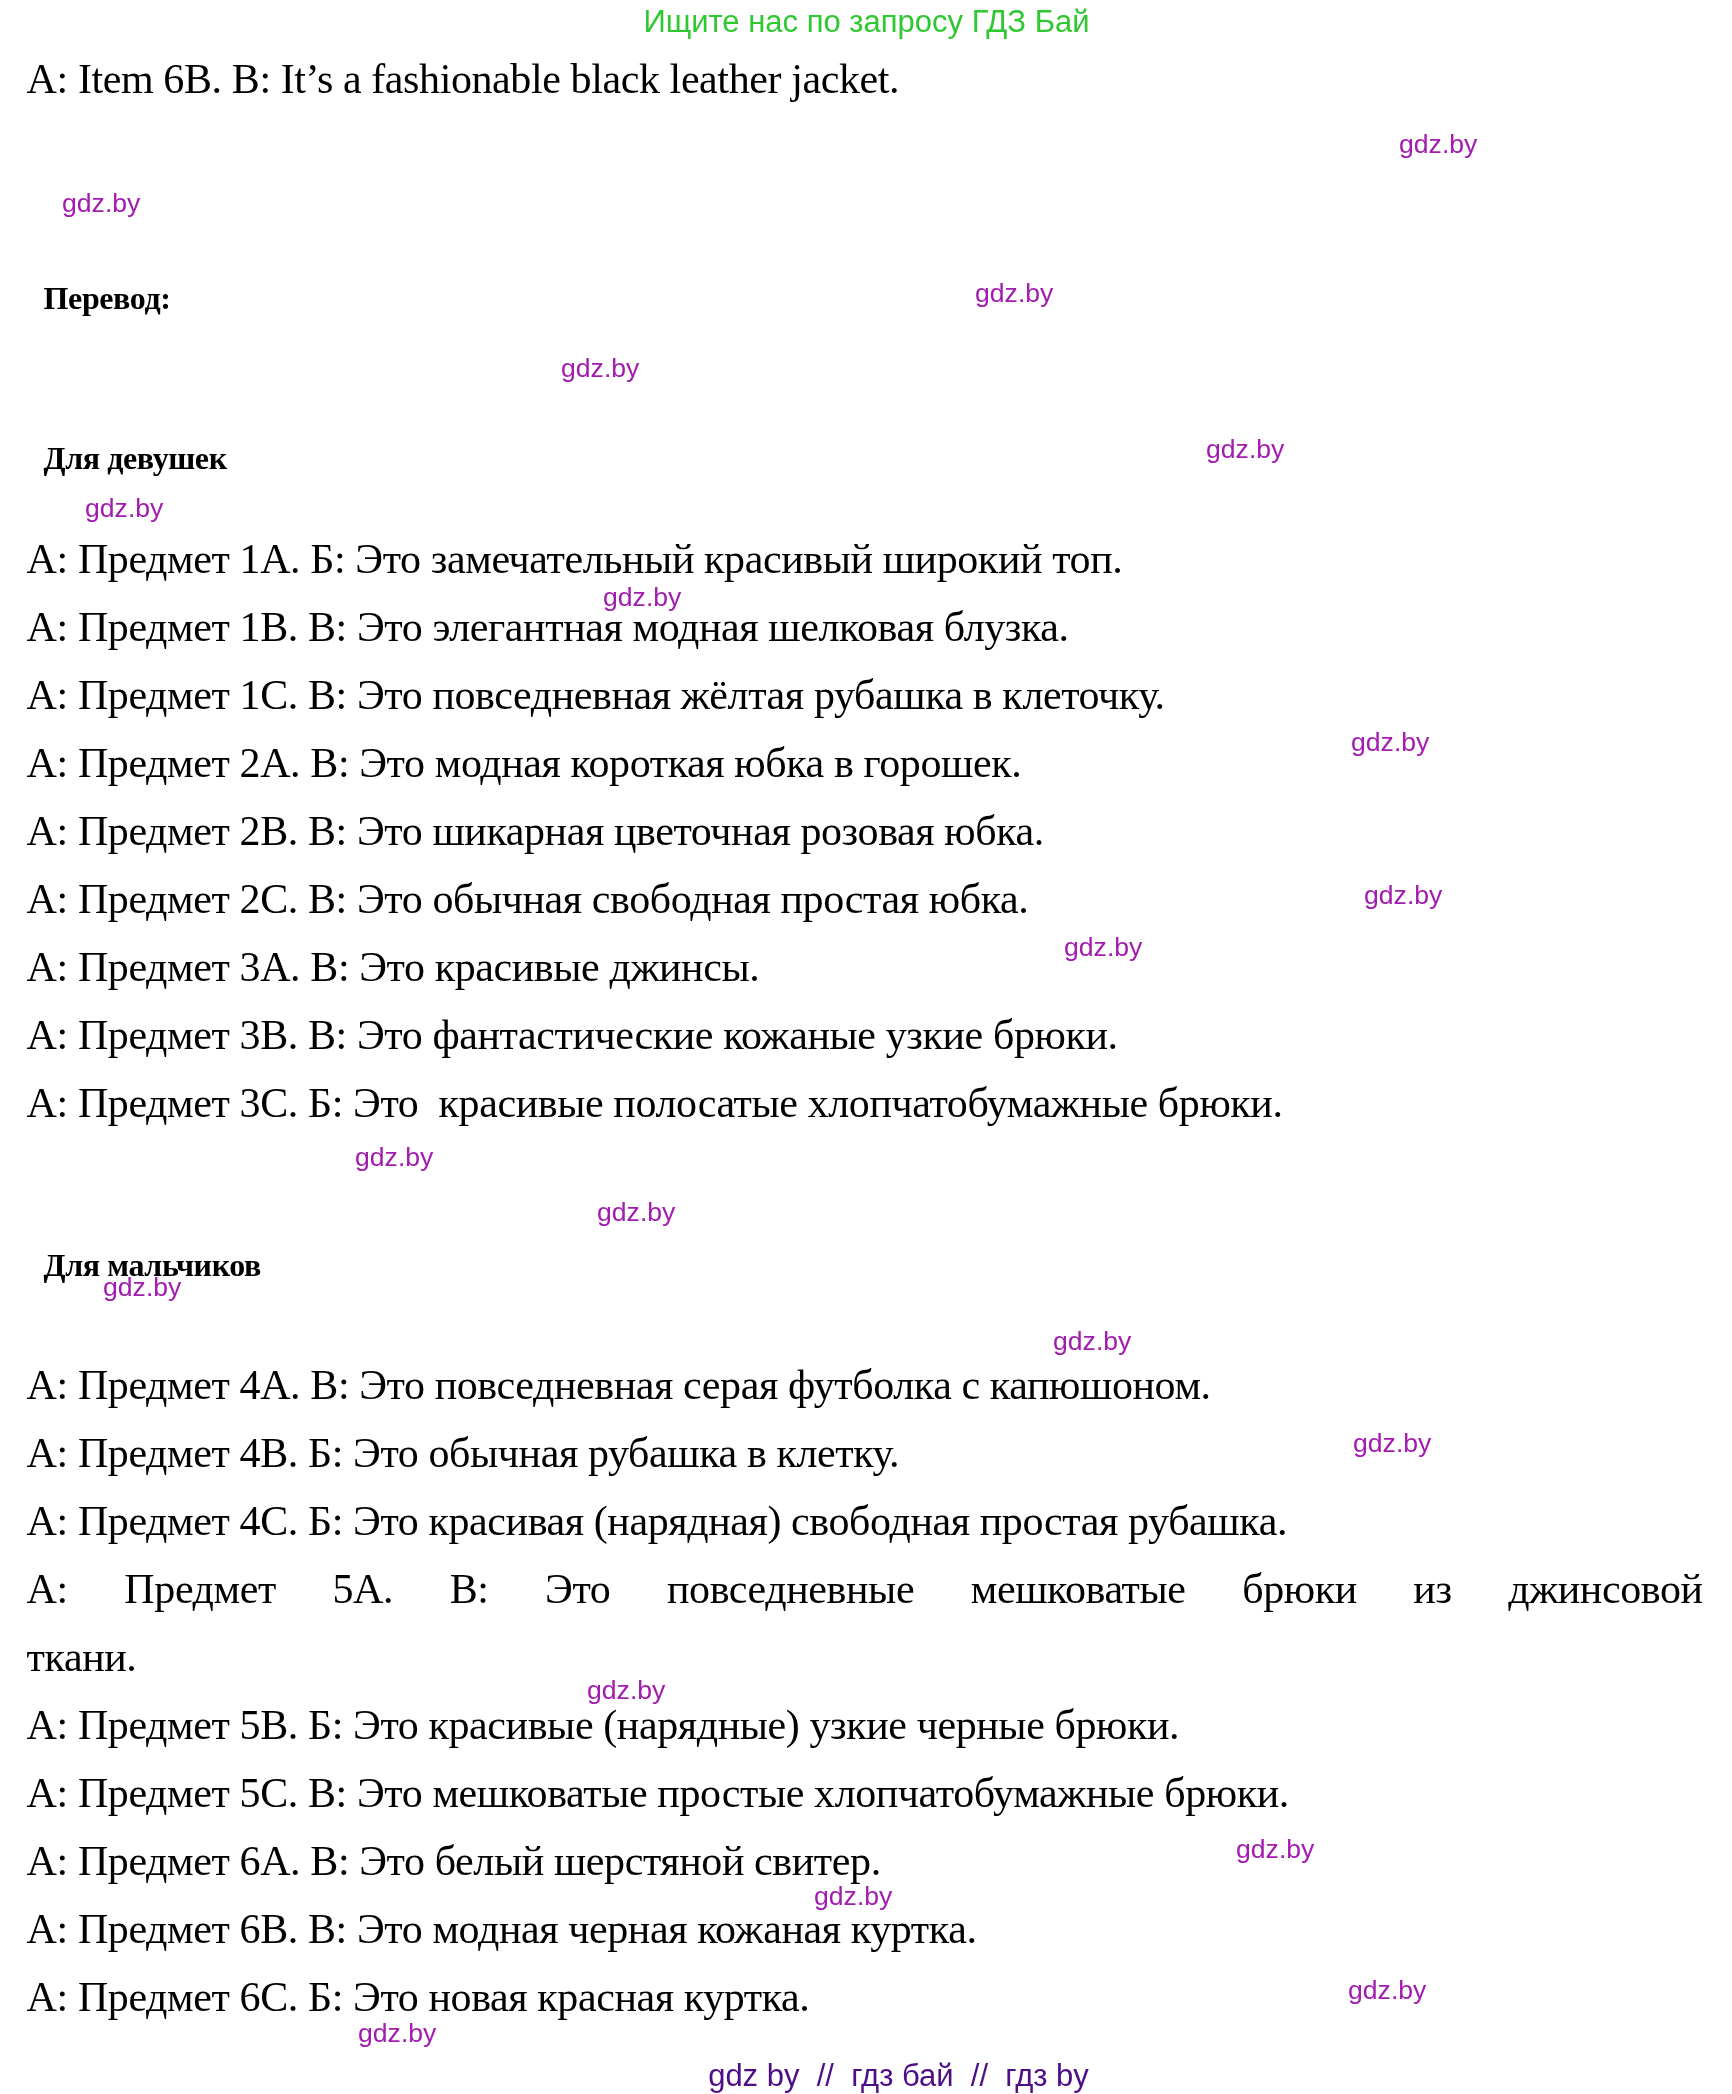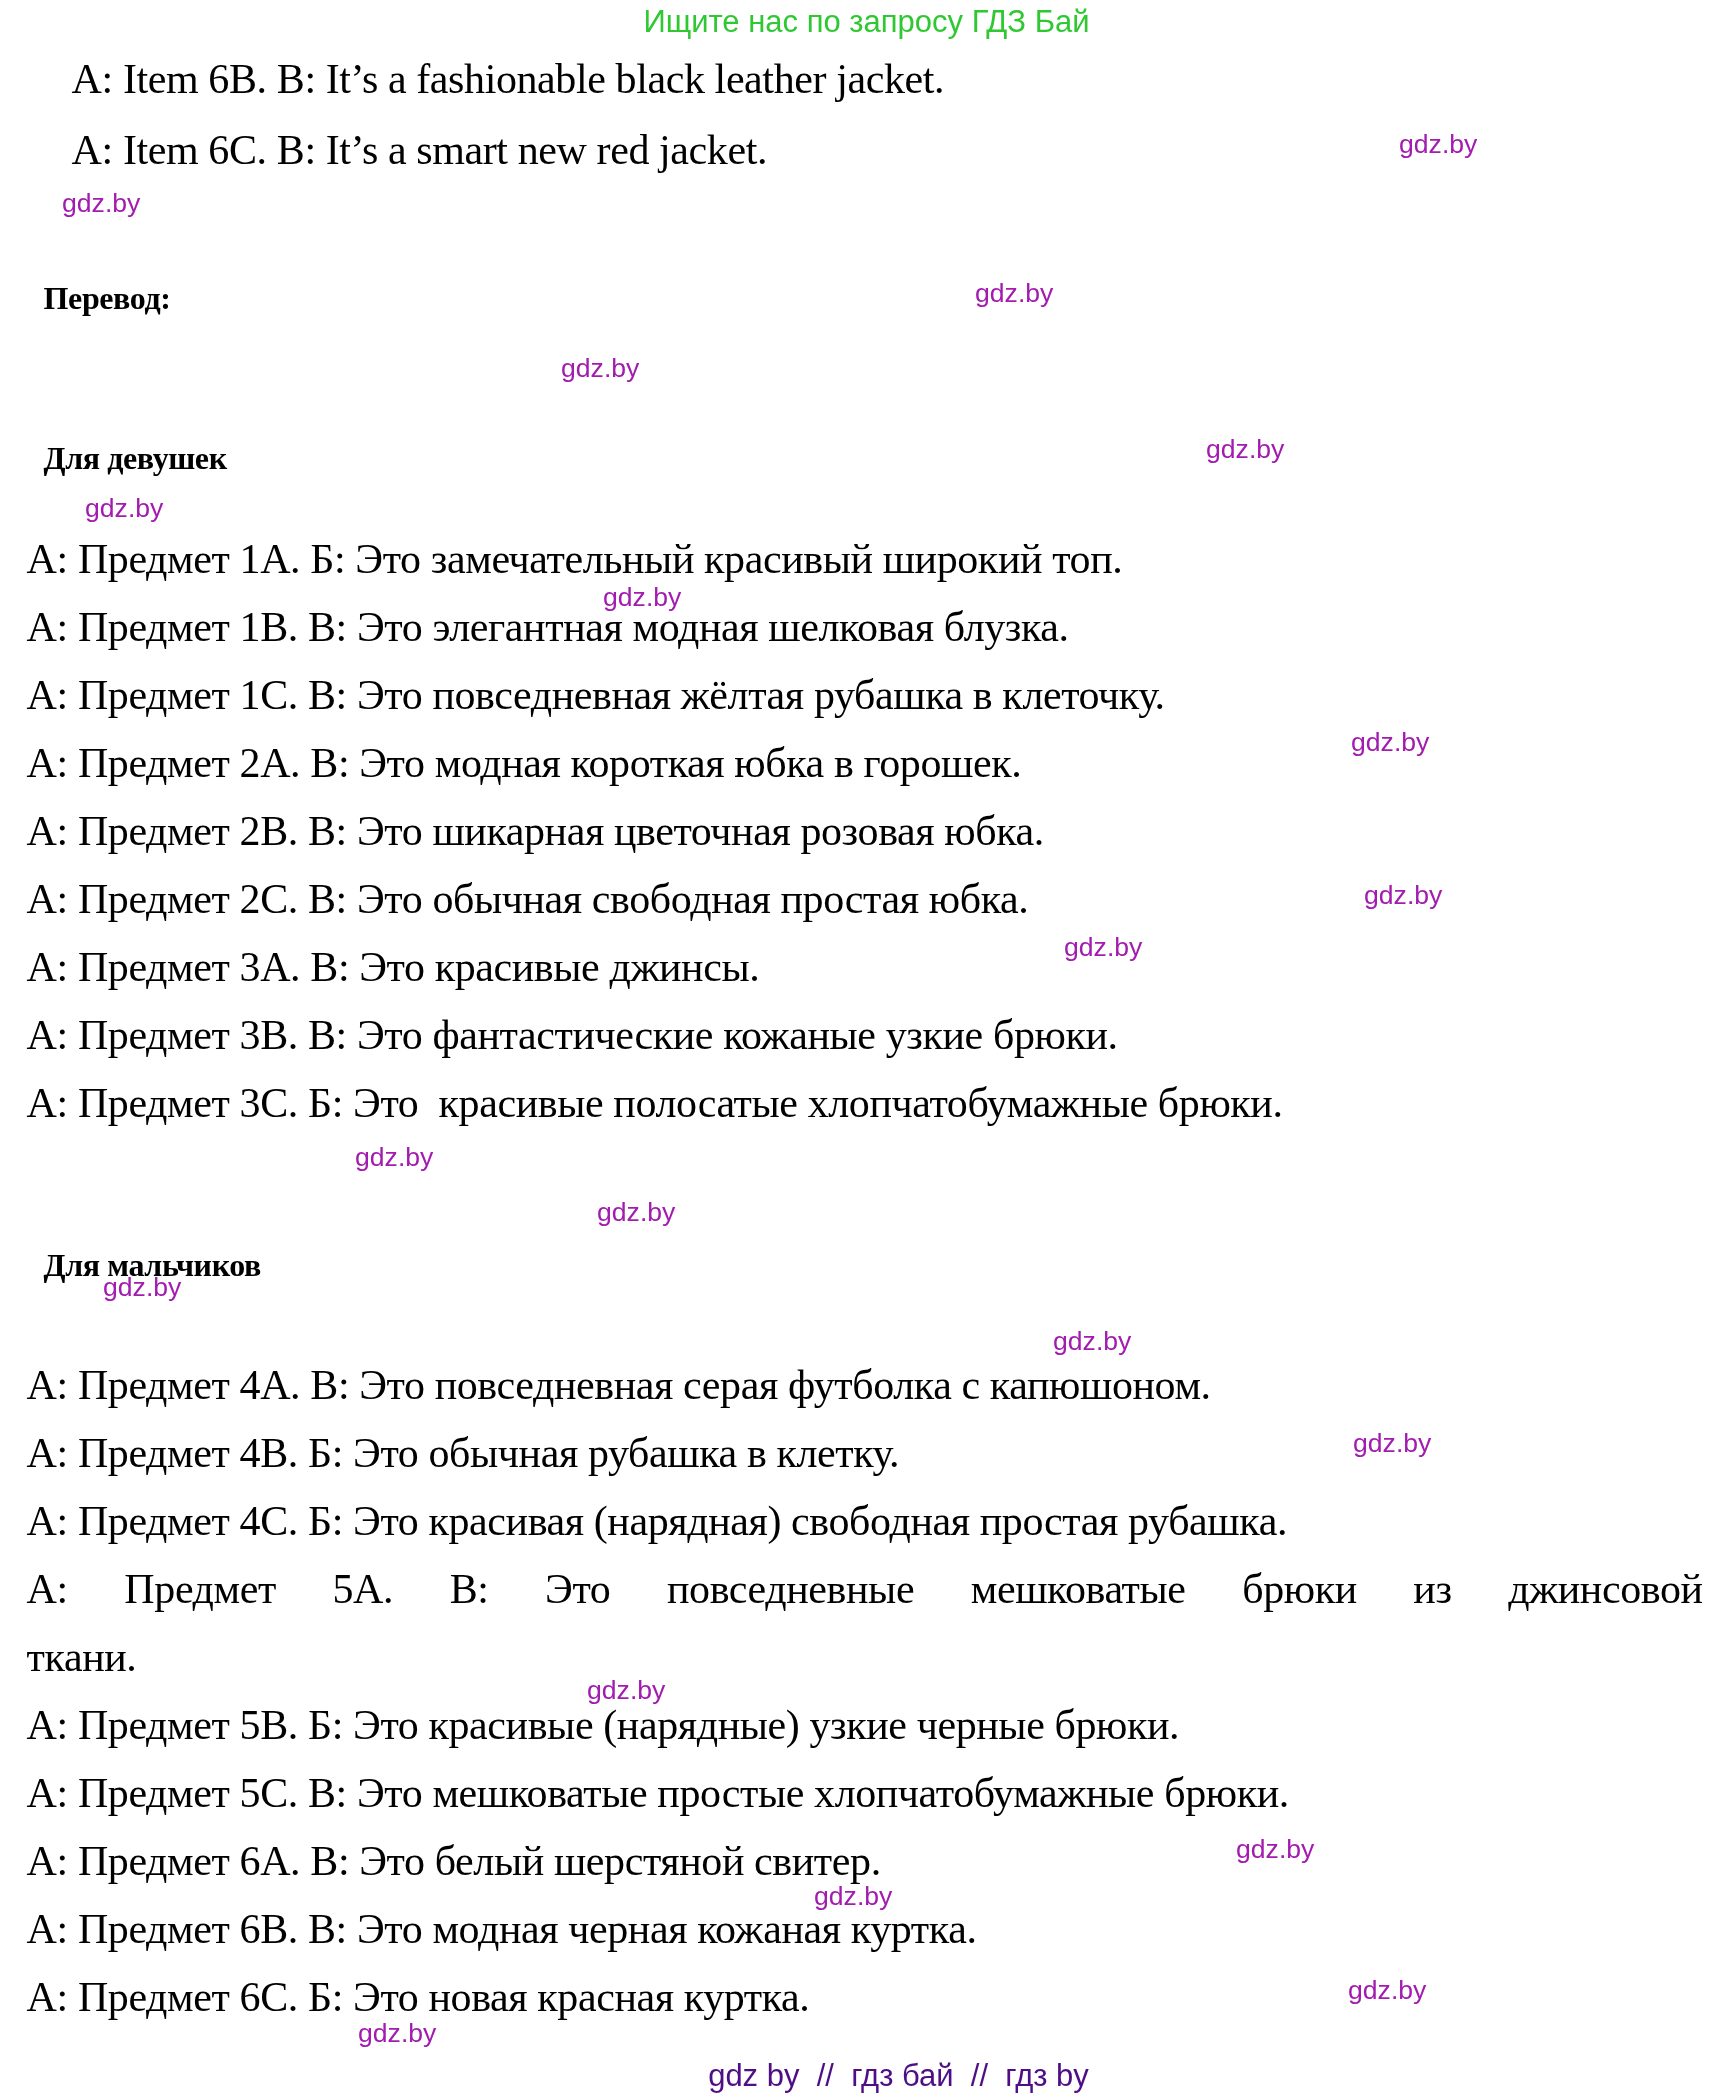--- a/index.html
+++ b/index.html
@@ -20,21 +20,21 @@
     font-size: 31px;
     line-height: 35px;
   }
   .block { position: absolute; left: 26.6px; width: 1676px; }
   .lines .line, .english .line {
     font-size: 42px;
     line-height: 68px;
     letter-spacing: -0.4px;
     white-space: pre-wrap;
   }
-  .english .line { line-height: 71px; margin-left: 45px; }
+  .english .line { line-height: 71px; }
   .lines .line.justified, .english .line.justified {
     text-align: justify;
     text-align-last: justify;
     white-space: normal;
   }
   .heading {
     position: absolute; left: 26.6px;
     margin: 17px;
     font-size: 32px;
     font-weight: bold;
@@ -61,21 +61,20 @@
 </style>
 </head>
 <body>
 
 <div class="page">
 
   <div class="promo" style="color: rgb(47, 200, 50);">Ищите нас по запросу ГДЗ Бай</div>
 
   <div class="block english" style="top:44px;">
       <div class="line">A: Item 6B. B: It’s a fashionable black leather jacket.</div>
-      <div class="line">A: Item 6C. B: It’s a smart new red jacket.</div>
     </div>
 
   <h2 class="heading" style="top:255px;">Перевод:</h2>
 
   <h3 class="heading" style="top:415px;">Для девушек</h3>
 
   <div class="block lines" style="top:525px;">
       <div class="line">А: Предмет 1А. Б: Это замечательный красивый широкий топ.</div>
       <div class="line">А: Предмет 1В. В: Это элегантная модная шелковая блузка.</div>
       <div class="line">А: Предмет 1С. В: Это повседневная жёлтая рубашка в клеточку.</div>

